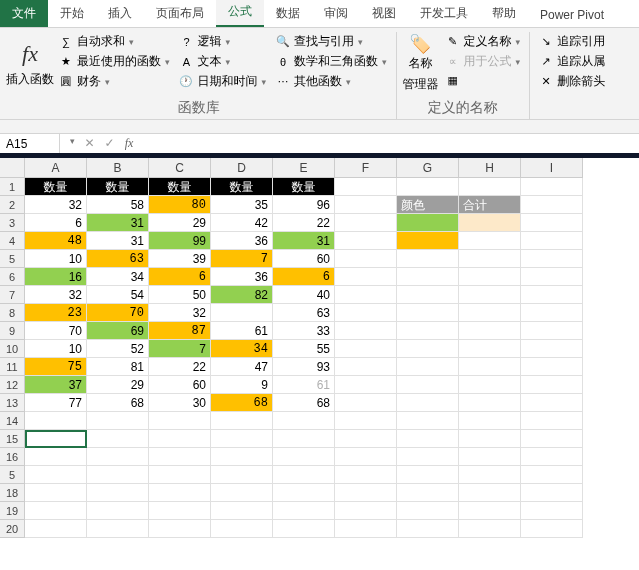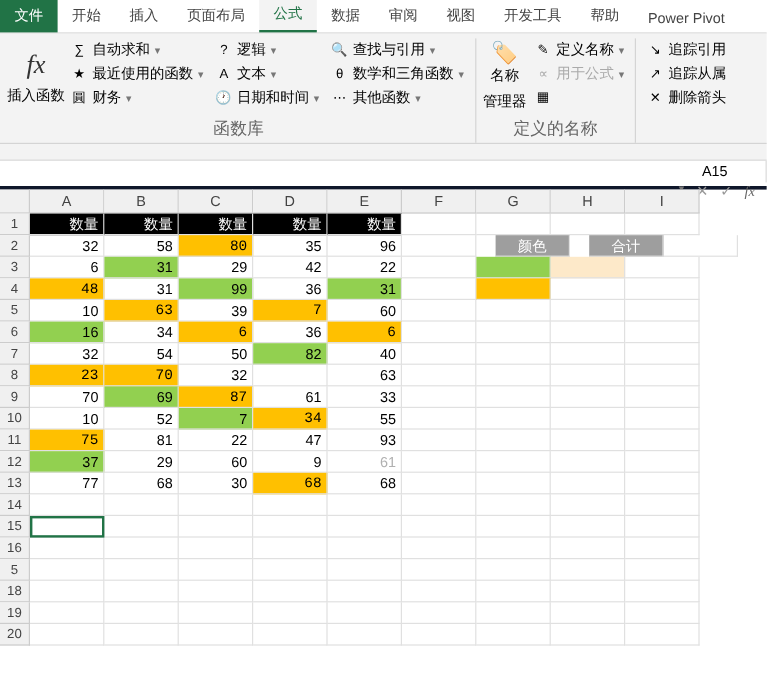--- a/index.html
+++ b/index.html
@@ -18,37 +18,37 @@
 .group-label { text-align: center; color: #666; font-size: 14px; padding: 2px 0; }
 .fx-big { display: flex; flex-direction: column; align-items: center; justify-content: center; width: 44px; }
 .fx-big .fx-sym { font-style: italic; font-size: 22px; font-family: serif; color: #333; }
 .col-btns { display: flex; flex-direction: column; gap: 1px; }
 .rbtn { display: flex; align-items: center; gap: 4px; padding: 1px 3px; cursor: pointer; white-space: nowrap; }
 .ico { width: 14px; height: 14px; display: inline-flex; align-items: center; justify-content: center; font-size: 11px; }
 .dd { font-size: 9px; color: #777; }
 .name-big { display: flex; flex-direction: column; align-items: center; justify-content: center; width: 36px; }
 
 
-.fbar { display: flex; align-items: flex-end; border-bottom: 3px solid #0f172a; height: 24px; background: #fff; flex-direction: column; }
+.fbar { display: flex; align-items: center; border-bottom: 5px solid #0f172a; height: 24px; background: #fff; }
 .namebox { width: 60px; border-right: 1px solid #d4d4d4; padding: 2px 6px; height: 100%; display: flex; align-items: center; }
 .fbar-btns { display: flex; gap: 2px; padding: 0 6px; color: #999; }
 .fbar-btns span { padding: 0 4px; cursor: pointer; }
 .fx-lbl { font-style: italic; font-family: serif; color: #666; }
 .finput { flex: 1; border: none; outline: none; padding: 2px 6px; }
 
 
 .grid { position: relative; }
 .hdr-row { display: flex; }
 .corner { width: 25px; height: 20px; background: #f0f0f0; border-right: 1px solid #ccc; border-bottom: 1px solid #ccc; }
 .col-hdr { width: 62px; height: 20px; background: #f0f0f0; border-right: 1px solid #ccc; border-bottom: 1px solid #ccc; text-align: center; line-height: 20px; color: #444; cursor: pointer; }
 .data-row { display: flex; }
 .row-hdr { width: 25px; height: 18px; background: #f0f0f0; border-right: 1px solid #ccc; border-bottom: 1px solid #ccc; text-align: center; line-height: 18px; color: #444; font-size: 11px; cursor: pointer; }
 .cell { width: 62px; height: 18px; border-right: 1px solid #e0e0e0; border-bottom: 1px solid #e0e0e0; text-align: right; padding: 0 4px; line-height: 18px; font-size: 12px; position: relative; }
-.cell.hdr-cell { background: #000; color: #fff; font-weight: 400; }
-.cell.hdr-cell2 { background: #9e9e9e; color: #fff; text-align: center; margin-left: 16px; }
+.cell.hdr-cell { background: #000; color: #fff; text-align: center; font-weight: 400; }
+.cell.hdr-cell2 { background: #9e9e9e; color: #fff; text-align: left; }
 .cell.orange { background: #ffc000; font-family: Liberation Mono, monospace; }
 .cell.green { background: #92d050; }
 .cell.cream { background: #fde9c9; }
 .cell.sel { outline: 2px solid #217346; outline-offset: -2px; z-index: 2; }
 .cell[data-light="true"] { color: #b0b0b0; }
 </style>
 </head>
 <body>
 
 <div class="tabs" id="tabs">

